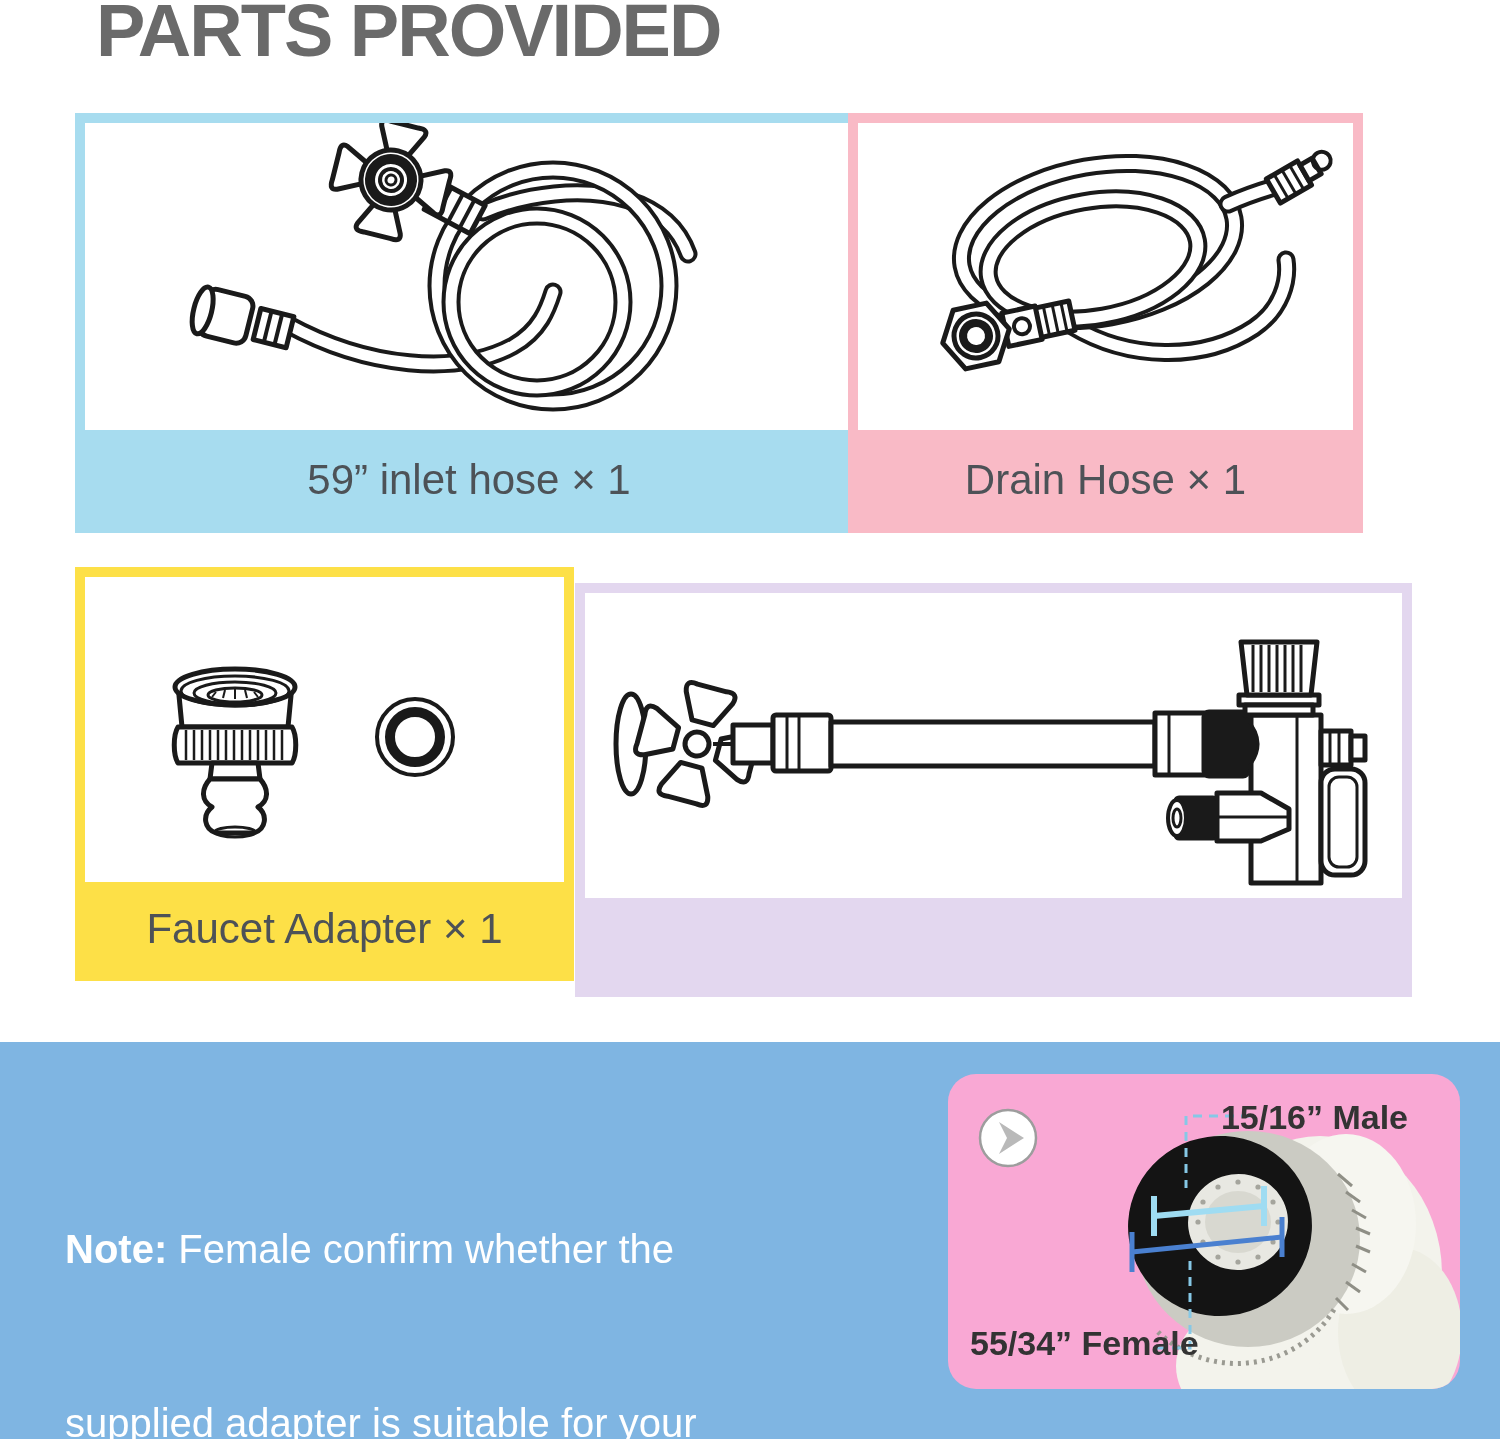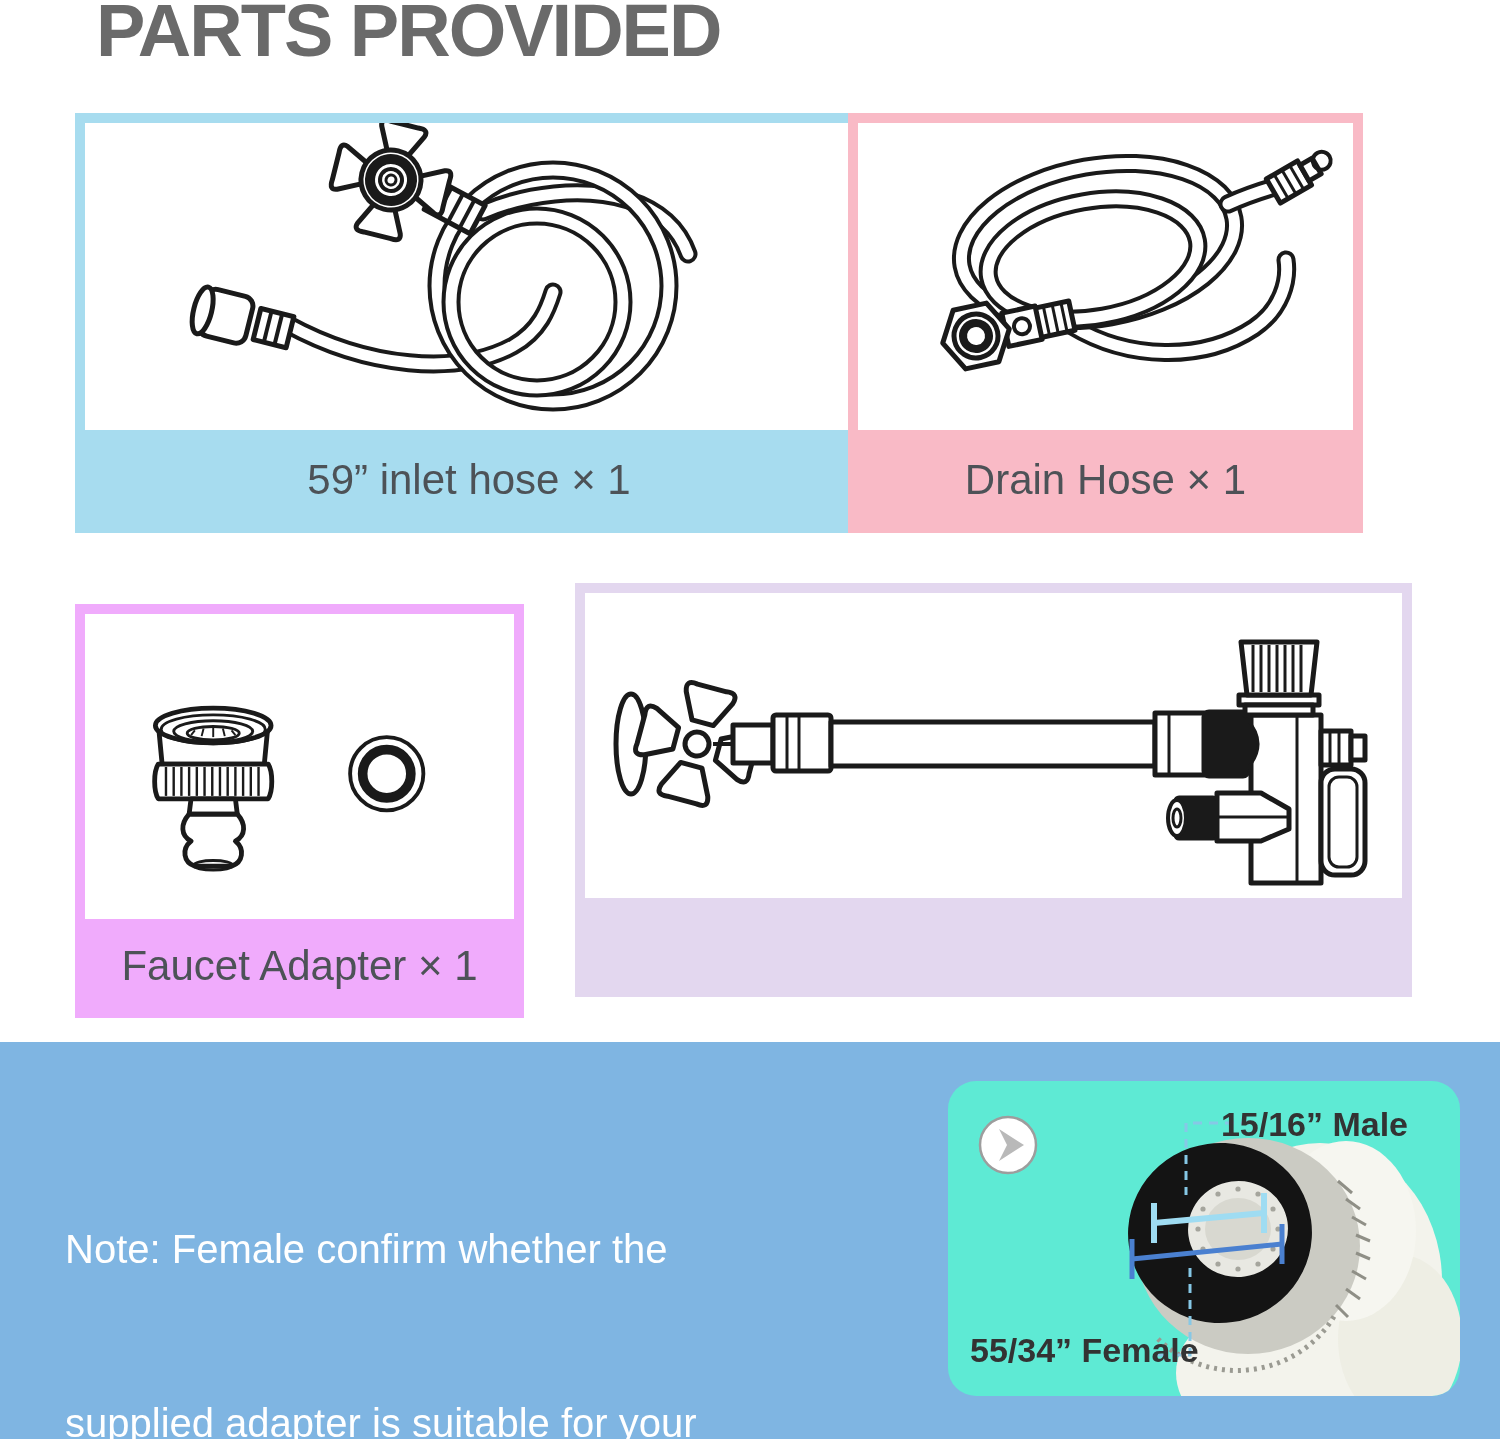--- a/index.html
+++ b/index.html
@@ -4,35 +4,35 @@
 <style>
   *{margin:0;padding:0;box-sizing:border-box}
   html,body{width:1500px;height:1439px}
   body{position:relative;background:#fff;font-family:"Liberation Sans",sans-serif;overflow:hidden}
   .page{position:absolute;inset:0;background:#fff}
   .title{position:absolute;left:96px;top:-12px;font-size:74px;font-weight:800;color:#6a6a6a;letter-spacing:-2px;white-space:nowrap}
 
   .part-box{position:absolute}
   .box-blue  {left:75px;top:113px;width:788px;height:420px;background:#a7dcef}
   .box-pink  {left:848px;top:113px;width:515px;height:420px;background:#f9bac6}
-  .box-yellow{left:75px;top:604px;width:449px;height:414px;background:#f0abfc}
+  .box-yellow{left:75px;top:567px;width:499px;height:414px;background:#fde047}
   .box-purple{left:575px;top:583px;width:837px;height:414px;background:#e3d7ef}
   .img-area{position:absolute;left:10px;right:10px;top:10px;background:#fff}
   .box-blue .img-area,.box-pink .img-area{height:307px}
   .box-yellow .img-area,.box-purple .img-area{height:305px}
   .img-area svg{width:100%;height:100%;display:block}
   .part-label{position:absolute;left:0;right:0;bottom:0;text-align:center;font-size:42px;color:#4d5257;white-space:pre}
   .box-blue .part-label,.box-pink .part-label{height:103px;line-height:100px}
   .box-yellow .part-label,.box-purple .part-label{height:99px;line-height:94px}
 
   .bottom{position:absolute;left:0;top:1042px;width:1500px;height:397px;background:#7fb5e2}
   .note{position:absolute;left:65px;top:62px;color:#fff;font-size:40px;line-height:58px;white-space:pre-wrap}
-  .note-bold{font-weight:400}
-
-  .photo-card{position:absolute;left:948px;top:39px;width:512px;height:315px;background:#5eead4;border-radius:28px;overflow:hidden}
+  .note-bold{font-weight:700}
+
+  .photo-card{position:absolute;left:948px;top:32px;width:512px;height:315px;background:#f9a8d4;border-radius:28px;overflow:hidden}
   .photo-card svg.photo{position:absolute;inset:0;width:512px;height:315px}
   .play-icon{position:absolute;left:28px;top:32px;width:64px;height:64px;cursor:pointer}
   .size-label{position:absolute;font-size:34px;font-weight:700;color:#333;white-space:nowrap}
   .male-label{right:52px;top:24px}
   .female-label{left:22px;top:250px}
 
   
   .t-out{fill:none;stroke:#1a1a1a;stroke-width:19;stroke-linecap:round}
   .t-in{fill:none;stroke:#fff;stroke-width:11;stroke-linecap:round}
   .ln{fill:#fff;stroke:#1a1a1a;stroke-width:5;stroke-linejoin:round}

